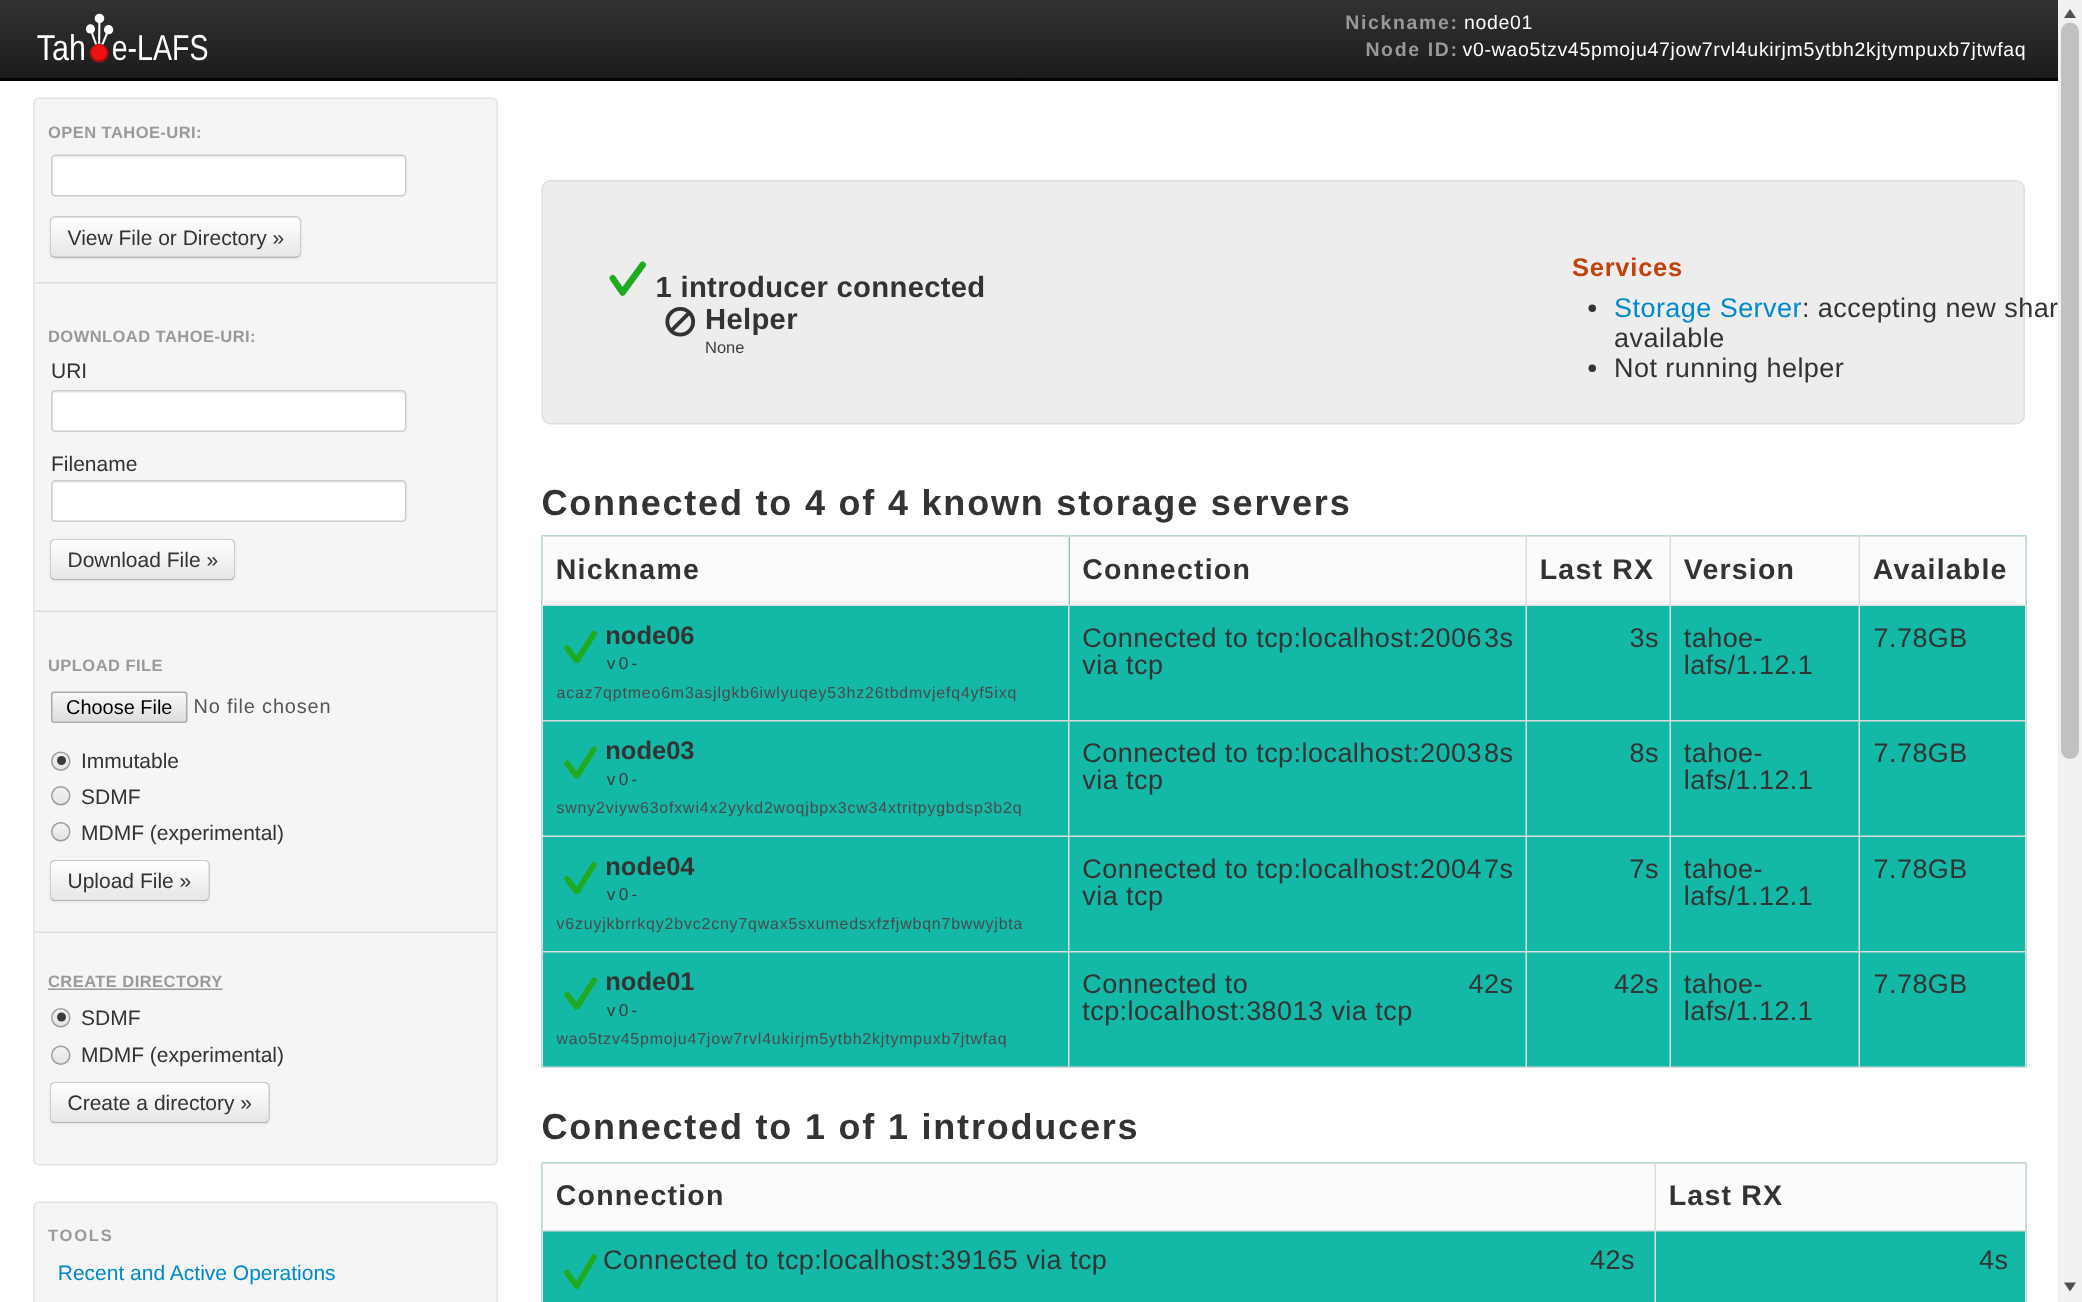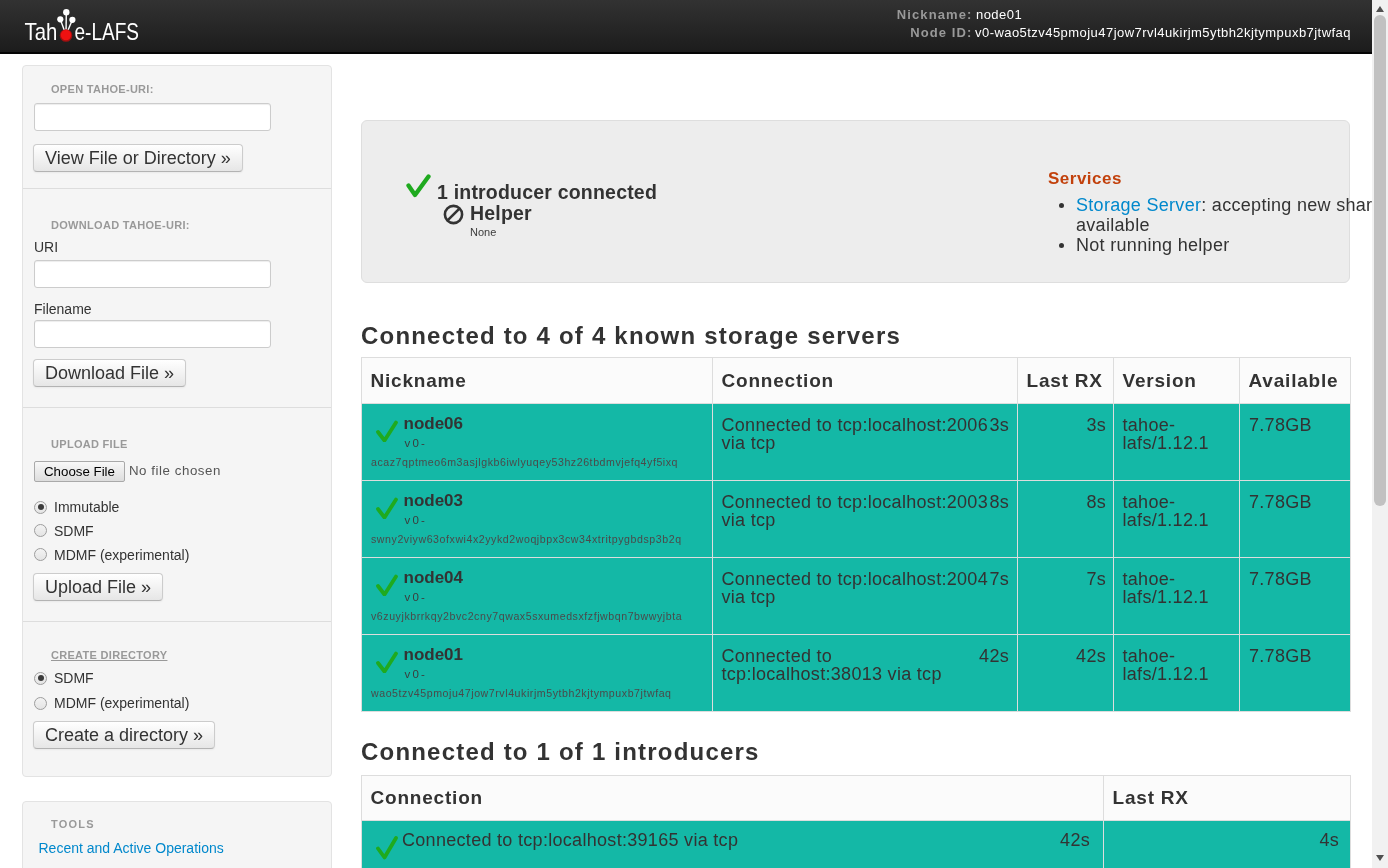--- a/index.html
+++ b/index.html
@@ -13,26 +13,26 @@
 #ndinfo .lb { position:absolute; right:399.5px; color:#999; font-weight:bold;
   font-size:13px; letter-spacing:1.1px; white-space:nowrap; }
 #ndinfo .vl { position:absolute; left:975px; color:#fff; font-size:13px;
   letter-spacing:0.45px; white-space:nowrap; }
 
 
 .well { position:absolute; left:22px; width:308px; background:#f5f5f5;
   border:1px solid #e3e3e3; border-radius:4px; }
 #side1 { top:65px; height:710px; }
 #side2 { top:801px; height:120px; }
-.slabel { margin-left:28px; font-size:11px; font-weight:bold; color:#999;
+.slabel { margin-left:9px; font-size:11px; font-weight:bold; color:#999;
   letter-spacing:0.3px; line-height:13px; }
 .sin { display:block; margin-left:11px; width:225px; height:18px; padding:4px 5px;
   border:1px solid #ccc; border-radius:3px; background:#fff;
   box-shadow:inset 0 1px 1px rgba(0,0,0,0.075); }
-.btn { display:inline-block; margin-left:10px; padding:4px 11px; font-size:18px;
+.btn { display:inline-block; margin-left:10px; padding:4px 11px; font-size:14px;
   color:#333; line-height:18px; text-align:center; cursor:default;
   background:linear-gradient(#ffffff,#e6e6e6); border:1px solid #ccc;
   border-bottom-color:#b3b3b3; border-radius:4px;
   box-shadow:inset 0 1px 0 rgba(255,255,255,.2), 0 1px 2px rgba(0,0,0,.05);
   font-family:"Liberation Sans", sans-serif; }
 .shr { border:0; border-top:1px solid #ddd; height:0; }
 .flbl { margin-left:11px; font-size:14px; color:#333; line-height:16.5px; }
 .radio { margin-left:11px; font-size:14px; color:#333; line-height:16px;
   display:flex; align-items:center; }
 .rb { width:11px; height:11px; border-radius:50%; border:1px solid #9d9d9d;

